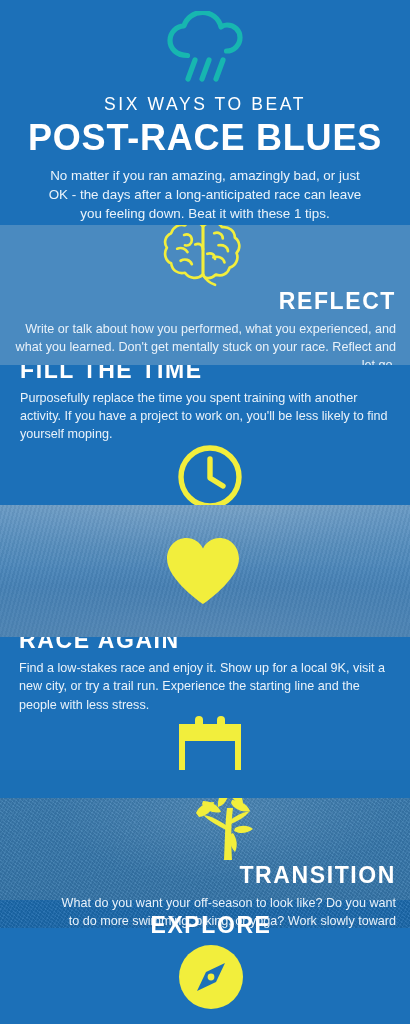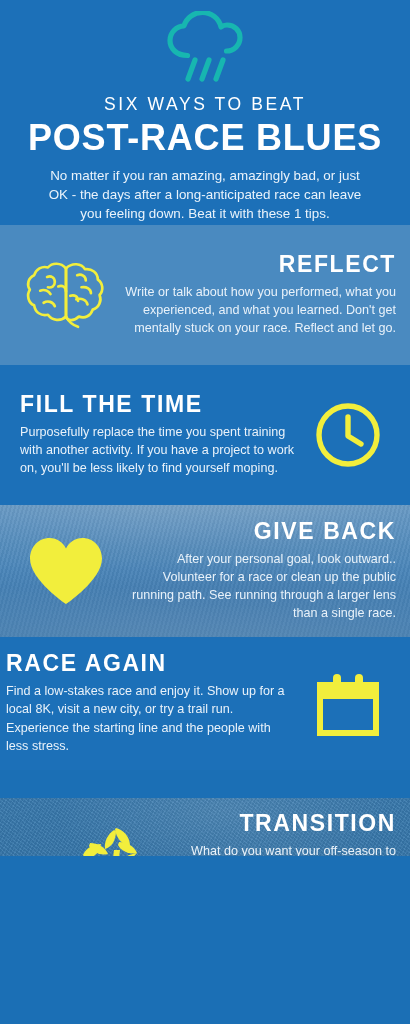--- a/index.html
+++ b/index.html
@@ -10,21 +10,21 @@
   body {
     width: 410px;
     height: 1024px;
     overflow: hidden;
     font-family: "Liberation Sans", sans-serif;
     -webkit-font-smoothing: antialiased;
   }
   .infographic {
     position: relative;
     width: 410px;
-    height: 856px;
+    height: 1024px;
     overflow: hidden;
   }
 
   
   .section {
     position: absolute;
     left: 0;
     width: 410px;
     box-sizing: border-box;
     overflow: hidden;
@@ -81,20 +81,21 @@
       linear-gradient(to bottom, rgba(20,80,130,0.10), rgba(20,80,130,0.22));
     z-index: 1;
   }
   .sec-content {
     position: relative;
     z-index: 2;
     display: flex;
     align-items: center;
     width: 100%;
     box-sizing: border-box;
+    flex-direction: column;
   }
 
   
   .header {
     position: absolute;
     top: 0; left: 0;
     width: 410px;
     height: 225px;
     background: #1c70b8;
     text-align: center;
@@ -239,34 +240,30 @@
   </div>
 
   <div class="section photo-road" style="top:505px;height:132px;">
     <div class="sec-inner">
       <div class="sec-content" style="padding:0 14px 0 10px;">
         <div class="icon-cell icon-left" style="width:112px;">
           <svg width="84" height="76" viewBox="0 0 84 76" aria-hidden="true">
             <path d="M42 71 C42 71 6 47 6 25.5 C6 13.5 15 5 25.5 5 C33 5 39 9.5 42 15.5 C45 9.5 51 5 58.5 5 C69 5 78 13.5 78 25.5 C78 47 42 71 42 71 Z" fill="#f2ee3c"></path>
           </svg>
         </div>
-        <div class="text-cell text-after txt-right">
-          <h2 class="title">Give Back</h2>
-          <p class="body">After your personal goal, look outward.. Volunteer for a race or clean up the public running path. See running through a larger lens than a single race.</p>
-        </div>
       </div>
     </div>
   </div>
 
   <div class="section bg-dark" style="top:637px;height:133px;">
     <div class="sec-inner">
-      <div class="sec-content" style="padding:0 10px 0 6px;">
+      <div class="sec-content" style="padding:0 10px 0 19px;">
         <div class="text-cell txt-left">
           <h2 class="title">Race Again</h2>
-          <p class="body">Find a low-stakes race and enjoy it. Show up for a local 8K, visit a new city, or try a trail run. Experience the starting line and the people with less stress.</p>
+          <p class="body">Find a low-stakes race and enjoy it. Show up for a local 9K, visit a new city, or try a trail run. Experience the starting line and the people with less stress.</p>
         </div>
         <div class="icon-cell" style="width:104px;">
           <svg width="62" height="64" viewBox="0 0 62 64" aria-hidden="true">
             <rect x="16" y="2" width="8" height="18" rx="4" fill="#f2ee3c"></rect>
             <rect x="38" y="2" width="8" height="18" rx="4" fill="#f2ee3c"></rect>
             <path d="M3 13 H59 V61 H3 Z" fill="none" stroke="#f2ee3c" stroke-width="6"></path>
             <path d="M3 13 H59 V27 H3 Z" fill="#f2ee3c"></path>
           </svg>
         </div>
       </div>

